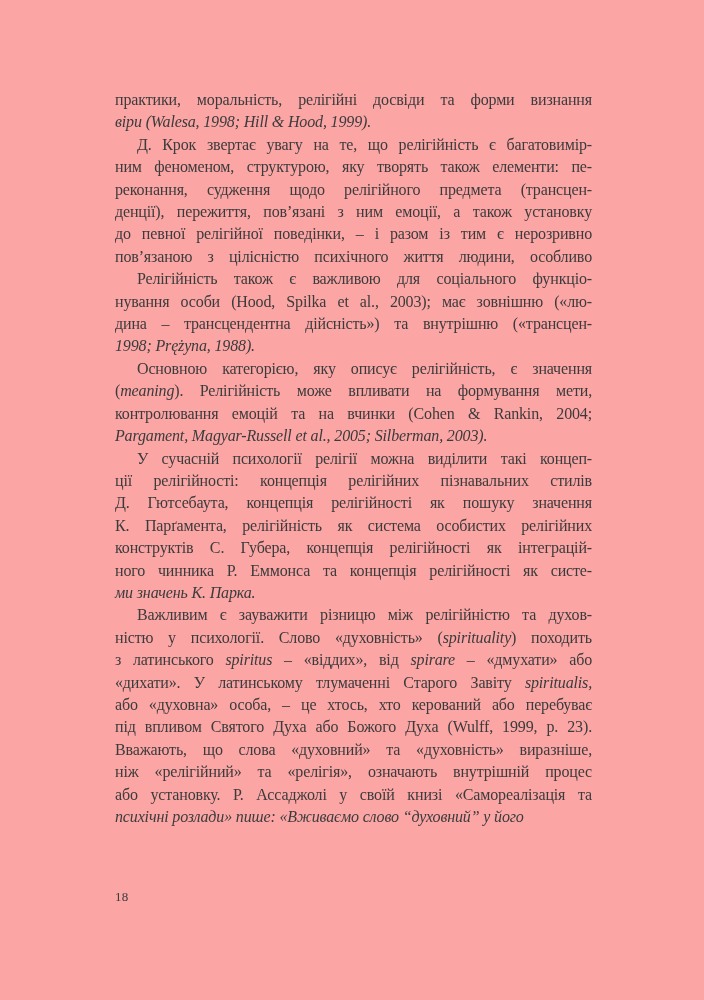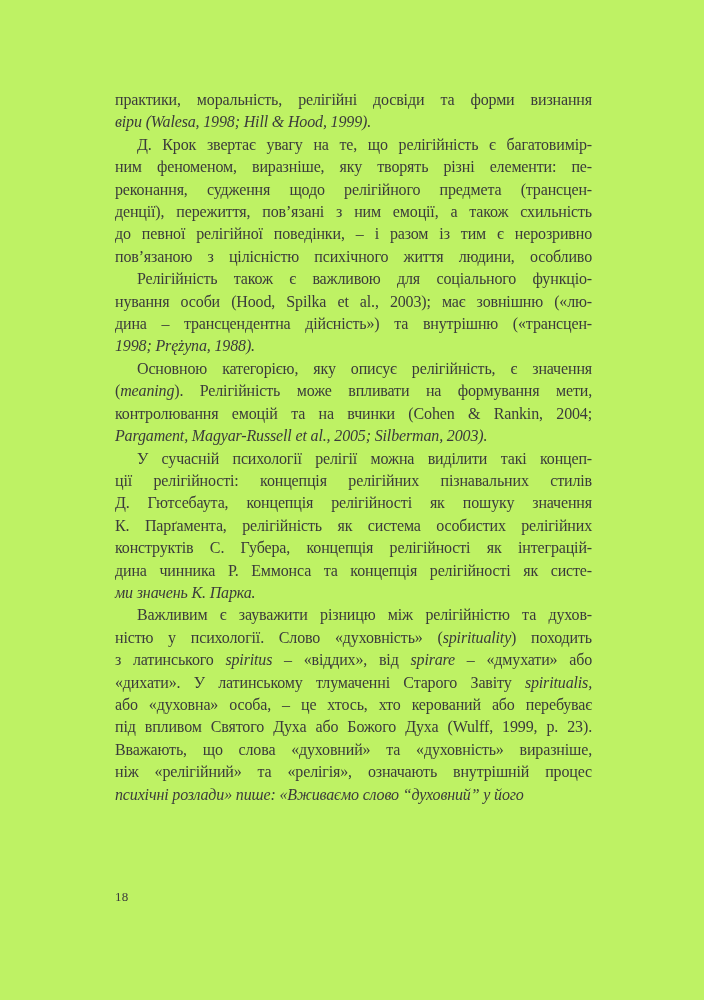--- a/index.html
+++ b/index.html
@@ -4,21 +4,21 @@
 <style>
   html, body {
     margin: 0;
     padding: 0;
     background: #ffffff;
   }
   .page {
     position: relative;
     width: 704px;
     height: 1000px;
-    background: #bef264;
+    background: #fca5a5;
     overflow: hidden;
     font-family: "Liberation Serif", "DejaVu Serif", serif;
     color: #3b3b3b;
   }
   .text-block {
     position: absolute;
     left: 115px;
     top: 89px;
     width: 477px;
     font-size: 16px;
@@ -51,23 +51,23 @@
 <body>
 
 <div class="page">
   <div class="text-block">
       <div class="para">
         <div class="line"><span>практики, моральність, релігійні досвіди та форми визнання</span></div>
         <div class="line para-end"><span>віри (Walesa, 1998; Hill &amp; Hood, 1999).</span></div>
       </div>
       <div class="para indented">
         <div class="line"><span>Д. Крок звертає увагу на те, що релігійність є багатовимір-</span></div>
-        <div class="line"><span>ним феноменом, виразніше, яку творять різні елементи: пе-</span></div>
+        <div class="line"><span>ним феноменом, структурою, яку творять також елементи: пе-</span></div>
         <div class="line"><span>реконання, судження щодо релігійного предмета (трансцен-</span></div>
-        <div class="line"><span>денції), пережиття, пов’язані з ним емоції, а також схильність</span></div>
+        <div class="line"><span>денції), пережиття, пов’язані з ним емоції, а також установку</span></div>
         <div class="line"><span>до певної релігійної поведінки, – і разом із тим є нерозривно</span></div>
         <div class="line"><span>пов’язаною з цілісністю психічного життя людини, особливо</span></div>
       </div>
       <div class="para indented">
         <div class="line"><span>Релігійність також є важливою для соціального функціо-</span></div>
         <div class="line"><span>нування особи (Hood, Spilka et al., 2003); має зовнішню («лю-</span></div>
         <div class="line"><span>дина – трансцендентна дійсність») та внутрішню («трансцен-</span></div>
         <div class="line para-end"><span>1998; Prężyna, 1988).</span></div>
       </div>
       <div class="para indented">
@@ -75,29 +75,30 @@
         <div class="line"><span>(</span><span class="it">meaning</span><span>). Релігійність може впливати на формування мети,</span></div>
         <div class="line"><span>контролювання емоцій та на вчинки (Cohen &amp; Rankin, 2004;</span></div>
         <div class="line para-end"><span>Pargament, Magyar-Russell et al., 2005; Silberman, 2003).</span></div>
       </div>
       <div class="para indented">
         <div class="line"><span>У сучасній психології релігії можна виділити такі концеп-</span></div>
         <div class="line"><span>ції релігійності: концепція релігійних пізнавальних стилів</span></div>
         <div class="line"><span>Д. Гютсебаута, концепція релігійності як пошуку значення</span></div>
         <div class="line"><span>К. Парґамента, релігійність як система особистих релігійних</span></div>
         <div class="line"><span>конструктів С. Губера, концепція релігійності як інтеграцій-</span></div>
-        <div class="line"><span>дина чинника Р. Еммонса та концепція релігійності як систе-</span></div>
+        <div class="line"><span>ного чинника Р. Еммонса та концепція релігійності як систе-</span></div>
         <div class="line para-end"><span>ми значень К. Парка.</span></div>
       </div>
       <div class="para indented">
         <div class="line"><span>Важливим є зауважити різницю між релігійністю та духов-</span></div>
         <div class="line"><span>ністю у психології. Слово «духовність» (</span><span class="it">spirituality</span><span>) походить</span></div>
         <div class="line"><span>з латинського </span><span class="it">spiritus</span><span> – «віддих», від </span><span class="it">spirare</span><span> – «дмухати» або</span></div>
         <div class="line"><span>«дихати». У латинському тлумаченні Старого Завіту </span><span class="it">spiritualis,</span></div>
         <div class="line"><span>або «духовна» особа, – це хтось, хто керований або перебуває</span></div>
         <div class="line"><span>під впливом Святого Духа або Божого Духа (Wulff, 1999, p. 23).</span></div>
         <div class="line"><span>Вважають, що слова «духовний» та «духовність» виразніше,</span></div>
         <div class="line"><span>ніж «релігійний» та «релігія», означають внутрішній процес</span></div>
+        <div class="line"><span>або установку. Р. Ассаджолі у своїй книзі «Самореалізація та</span></div>
         <div class="line para-end"><span>психічні розлади» пише: «Вживаємо слово “духовний” у його</span></div>
       </div>
     </div>
   <div class="page-number">18</div>
 </div>
 
 </body></html>

